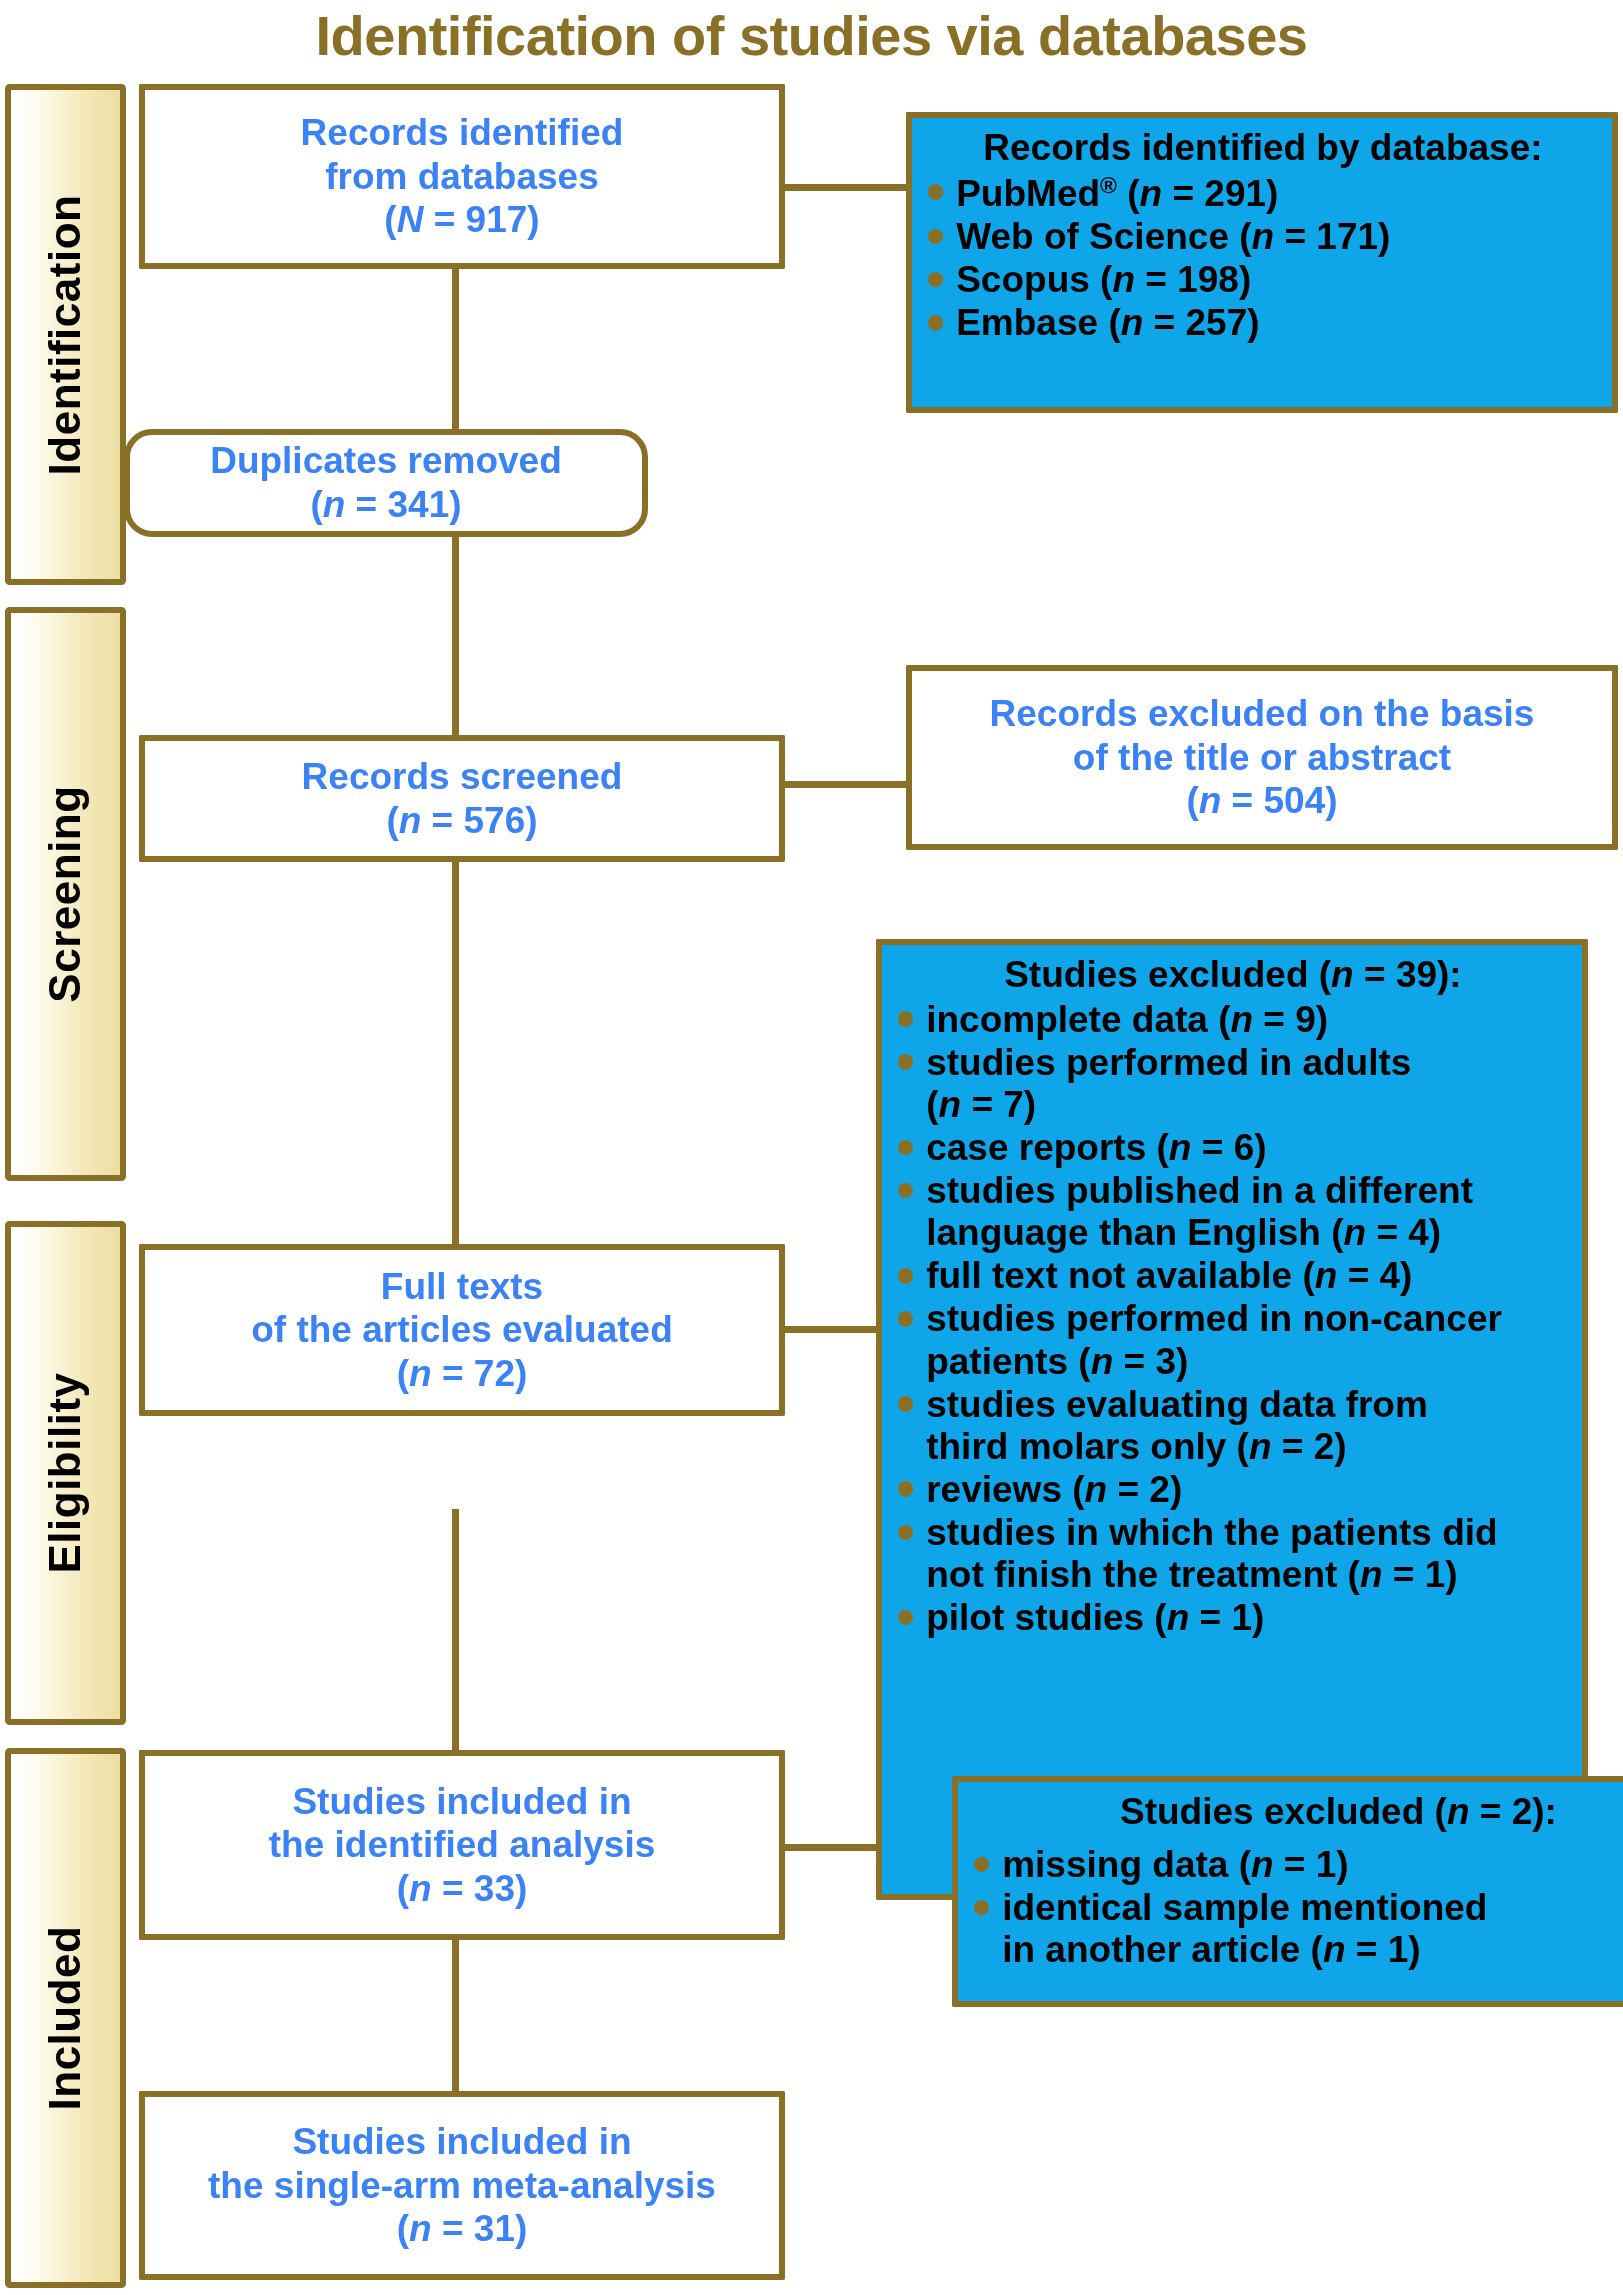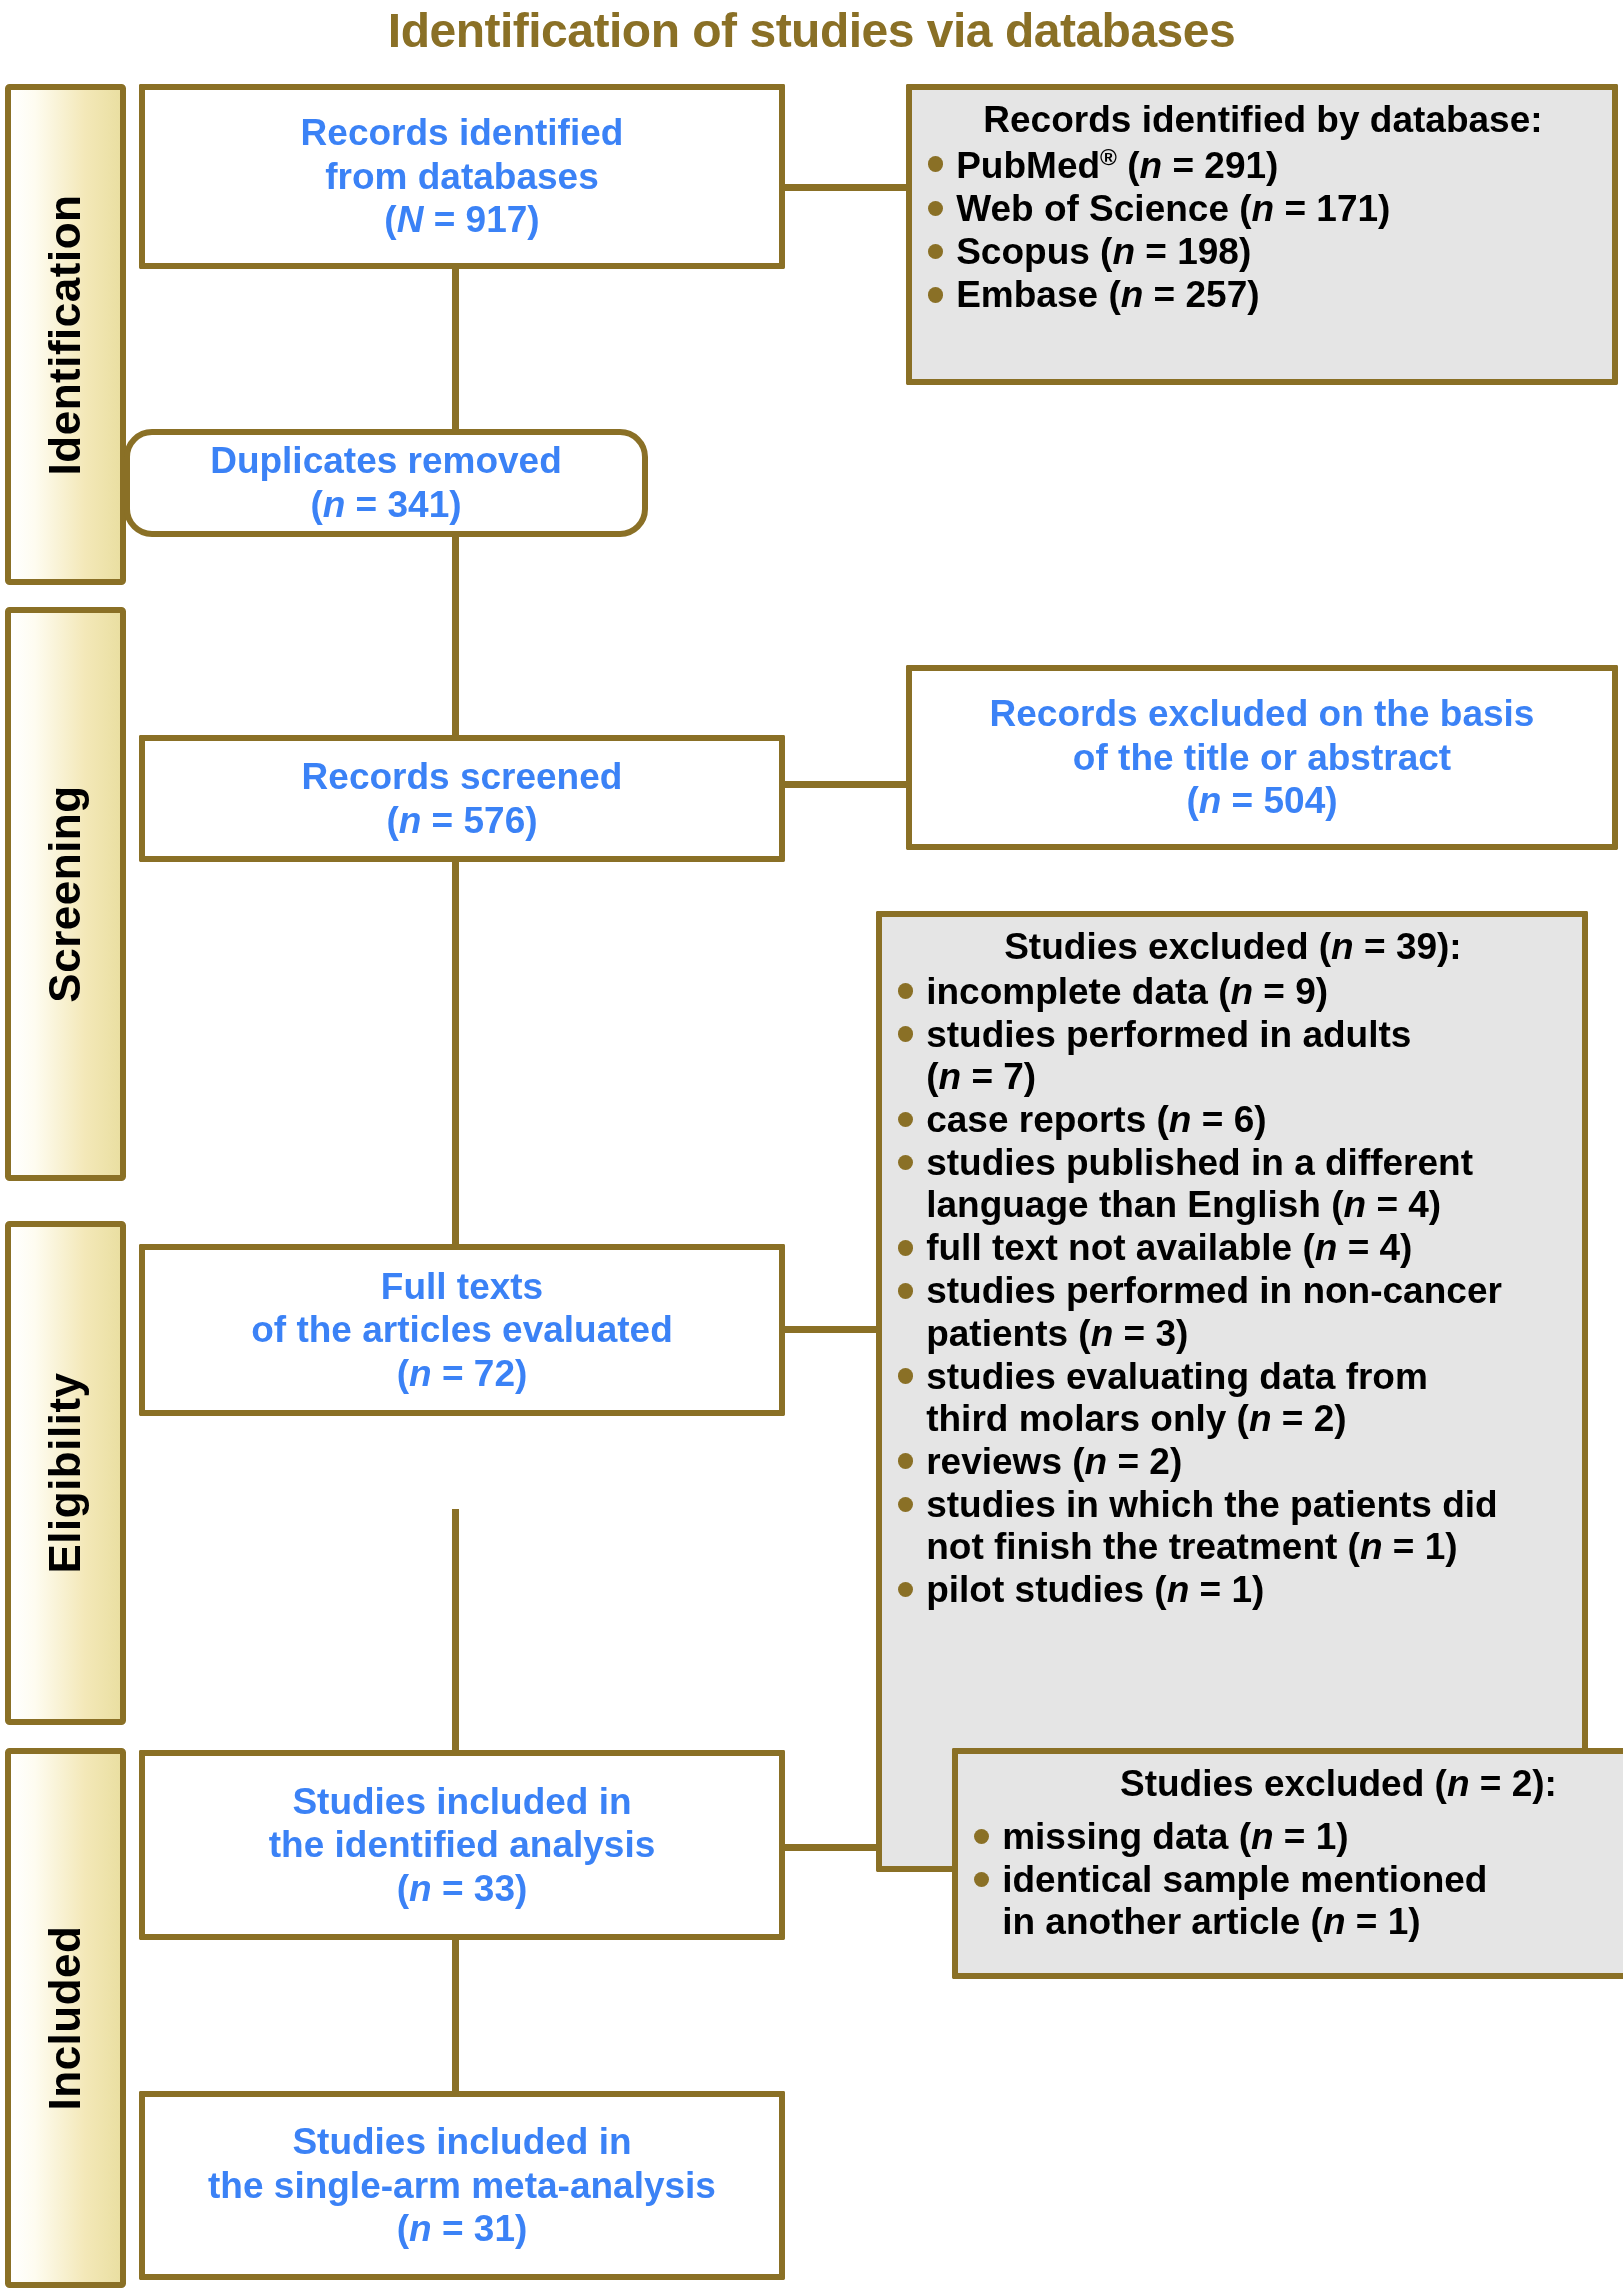--- a/index.html
+++ b/index.html
@@ -1,42 +1,42 @@
 <!DOCTYPE html>
 <html style="font-size:7.4px"><head>
 <meta charset="utf-8">
 <style>
   html,body{margin:0;padding:0;background:#fff;}
   body{width:1623px;height:2295px;position:relative;
        font-family:"Liberation Sans","DejaVu Sans",sans-serif;}
   #canvas{position:absolute;left:0;top:0;width:1623px;height:2295px;overflow:hidden;}
 
   .title{position:absolute;left:0;top:2.8px;width:1623px;text-align:center;
-         font-size:48px;font-weight:bold;color:#8A7026;letter-spacing:-0.5px;}
+         font-size:56px;font-weight:bold;color:#8A7026;letter-spacing:-0.5px;}
 
   
   .phase{position:absolute;left:4.6px;width:121px;
          border:6px solid #8A7026;border-radius:4.6px;
          background:linear-gradient(to right,#FFFFFF 0%,#FEFCF0 22%,#F3E8B8 68%,#EADFA2 100%);
          box-sizing:border-box;}
   .phase span{position:absolute;left:50%;top:50%;
               transform:translate(-50%,-50%) rotate(-90deg);
               white-space:nowrap;font-size:44px;font-weight:bold;color:#000;
               letter-spacing:0.5px;}
 
   
   .box{position:absolute;border:6px solid #8A7026;background:#fff;
        box-sizing:border-box;border-radius:1.4px;
        display:flex;align-items:center;justify-content:center;}
   .box .txt{font-size:37px;font-weight:bold;color:#3b82f6;line-height:1.18;
             text-align:center;width:100%;padding:0 5.6px;box-sizing:border-box;}
 
   
-  .listbox{position:absolute;border:6px solid #8A7026;background:#e5e5e5;
-           box-sizing:border-box;border-radius:1.4px;padding:6.5px 8.3px 6.5px 10.2px;}
+  .listbox{position:absolute;border:6px solid #8A7026;background:#0ea5e9;
+           box-sizing:border-box;border-radius:1.4px;padding:6.5px 8.3px 6.5px 10.2px;margin-top:28px;}
   .listbox .hdr{font-size:37px;font-weight:bold;color:#000;text-align:center;
                 line-height:1.15;margin:2.8px 0 1.9px 0;}
   .listbox ul{list-style:none;margin:0;padding:0;}
   .listbox li{position:relative;font-size:37px;font-weight:bold;color:#000;
               line-height:1.14;padding-left:34px;margin:0 0 0.9px 0;}
   .listbox li::before{content:"";position:absolute;left:5.6px;top:0.34em;
               width:15.7px;height:15.7px;border-radius:50%;background:#8A7026;}
 
   
   .vline{position:absolute;width:6.5px;background:#8A7026;}

